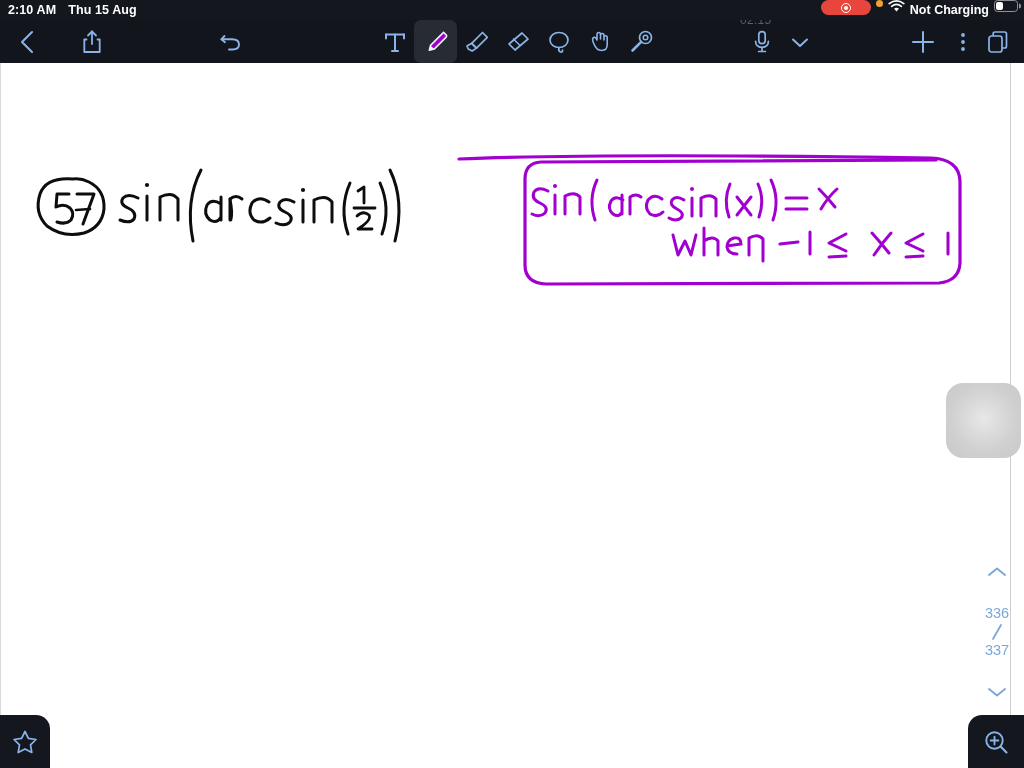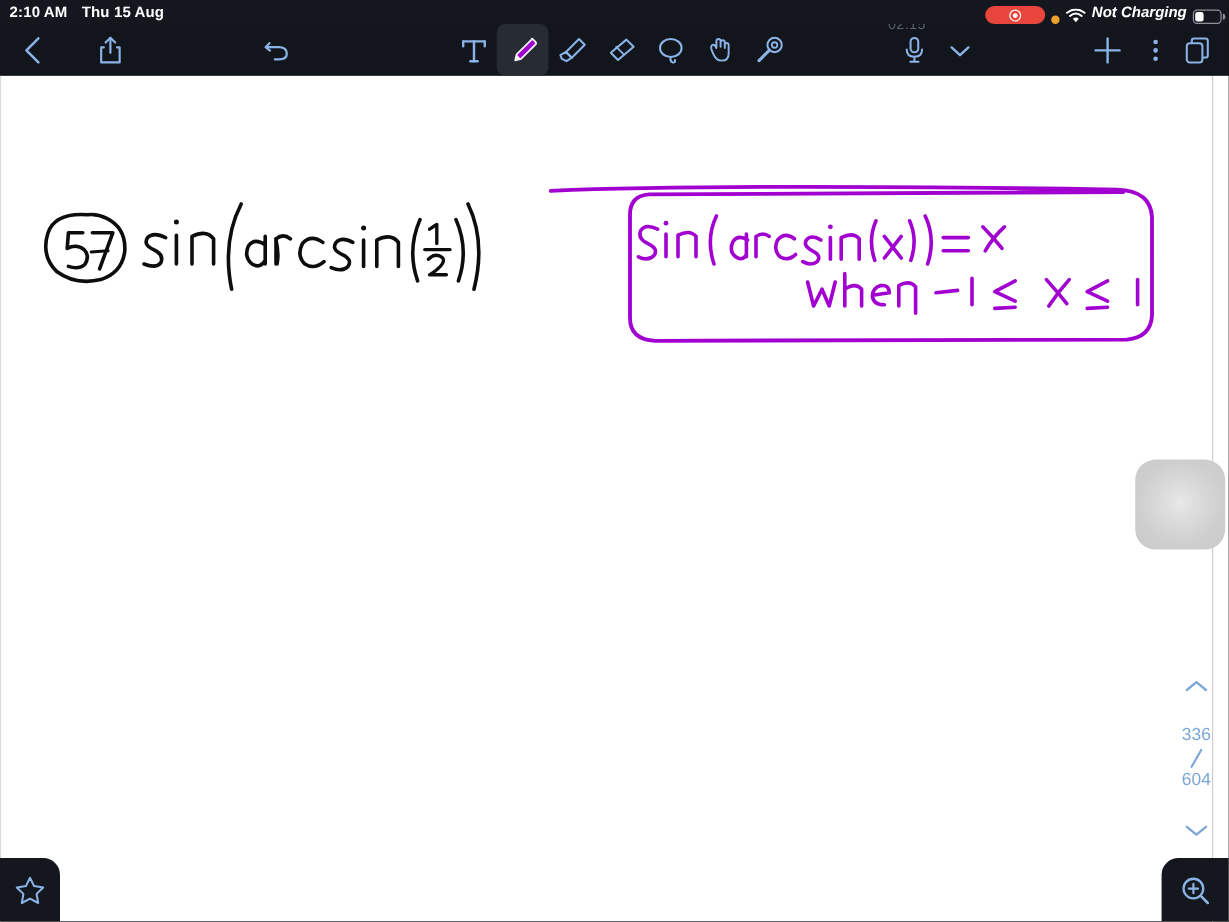--- a/index.html
+++ b/index.html
@@ -42,23 +42,22 @@
     letter-spacing: 0.1px;
     line-height: 20px;
     white-space: nowrap;
   }
   .status-right {
     position: absolute;
     right: 6px;
     top: 0;
     height: 20px;
     display: flex;
-    align-items: flex-end;
+    align-items: flex-start;
     gap: 5px;
-    font-style: italic;
   }
   .rec-pill {
     width: 50px;
     height: 15px;
     border-radius: 8px;
     background: #e8453c;
     display: flex;
     align-items: center;
     justify-content: center;
   }
@@ -498,21 +497,21 @@
 
   <div class="page-nav">
     <svg class="chev" width="22" height="14" viewBox="0 0 22 14">
       <path d="M3 10 L11 3.5 L19 10" stroke="#7ba7d7" stroke-width="1.9" fill="none" stroke-linecap="round" stroke-linejoin="round"></path>
     </svg>
     <div style="height:22px"></div>
     <span class="page-num">336</span>
     <svg width="22" height="22" viewBox="0 0 22 22">
       <path d="M15 4 L7 18" stroke="#7ba7d7" stroke-width="1.8" fill="none" stroke-linecap="round"></path>
     </svg>
-    <span class="page-num">604</span>
+    <span class="page-num">337</span>
     <div style="height:22px"></div>
     <svg class="chev" width="22" height="14" viewBox="0 0 22 14">
       <path d="M3 4 L11 10.5 L19 4" stroke="#7ba7d7" stroke-width="1.9" fill="none" stroke-linecap="round" stroke-linejoin="round"></path>
     </svg>
   </div>
 
   <div class="corner-panel corner-left">
     <svg width="28" height="28" viewBox="0 0 28 28">
       <path d="M14 3.5 L17.4 10.4 L25 11.5 L19.5 16.9 L20.8 24.5 L14 20.9 L7.2 24.5 L8.5 16.9 L3 11.5 L10.6 10.4 Z" stroke="#8ab4e8" stroke-width="1.7" fill="none" stroke-linejoin="round"></path>
     </svg>

